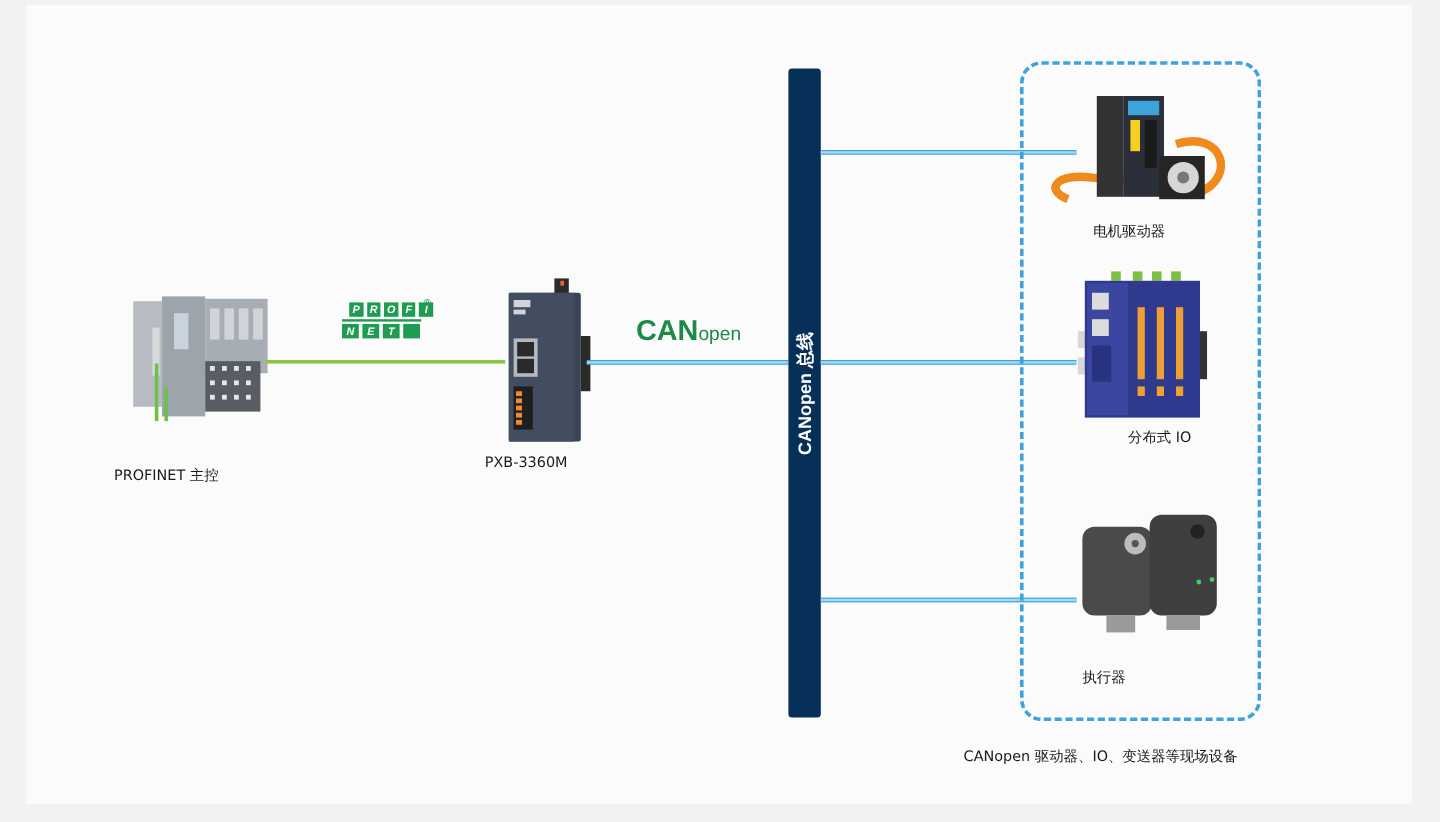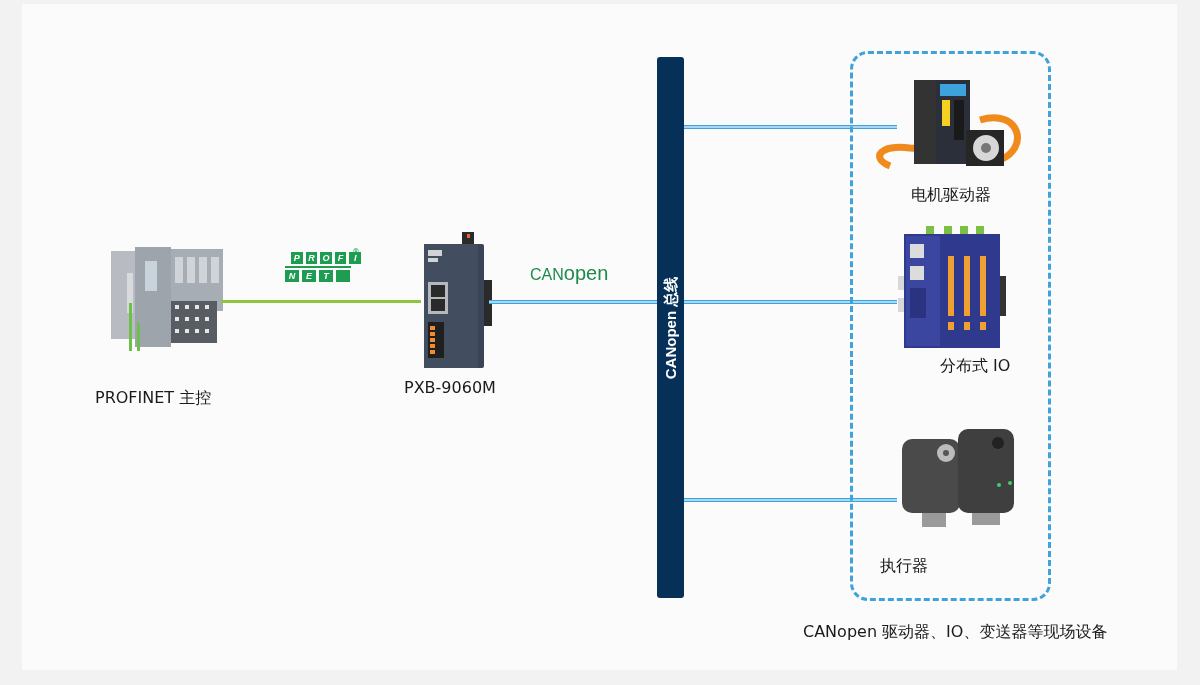--- a/index.html
+++ b/index.html
@@ -1,35 +1,35 @@
 <!DOCTYPE html>
 <html><head>
 <meta charset="utf-8">
 <style>
   html, body { margin:0; padding:0; }
   body { width:1200px; height:685px; background:#f2f2f2; position:relative; overflow:hidden;
          font-family:"DejaVu Sans", "Liberation Sans", sans-serif; color:#1a1a1a; }
   .card { position:absolute; left:22px; top:4px; width:1155px; height:666px; background:#fbfbfb; }
   .abs { position:absolute; }
-  .label { position:absolute; font-size:16px; color:#1a1a1a; white-space:nowrap; }
+  .label { position:absolute; font-size:12px; color:#1a1a1a; white-space:nowrap; }
   .line-green { position:absolute; height:3px; background:#8cc63f; }
   .line-blue { position:absolute; height:4px; background:#3ea3dc; }
   .line-blue::after { content:""; position:absolute; left:0; right:0; top:1px; height:2px; background:#a9d9f2; }
   .bus { position:absolute; left:657px; top:57px; width:27px; height:541px; background:#063057; border-radius:3px; }
   .bus-text { position:absolute; left:50%; top:50%; transform:translate(-50%,-50%) rotate(-90deg);
               color:#fff; font-weight:bold; font-size:15px; white-space:nowrap; font-family:"Liberation Sans", sans-serif; }
   .dashbox { position:absolute; left:850px; top:51px; width:195px; height:544px;
              border:3px dashed #3ea3dc; border-radius:18px; }
   .profi-logo { position:absolute; left:281px; top:252px; width:80px; height:34px; }
   .profi-row { display:flex; gap:3px; }
   .profi-cell { width:13px; height:12px; background:#1e9d52; color:#fff; font-size:9px; font-weight:bold;
                 font-style:italic; text-align:center; line-height:12px; font-family:"Liberation Sans", sans-serif; }
   .canopen-logo { position:absolute; left:530px; top:262px; font-family:"Liberation Sans", sans-serif; color:#1e8a4a; }
-  .canopen-logo .can { font-weight:400; font-size:16px; letter-spacing:0px; }
-  .canopen-logo .open { font-size:20px; font-weight:normal; }
+  .canopen-logo .can { font-weight:700; font-size:24px; letter-spacing:0px; }
+  .canopen-logo .open { font-size:16px; font-weight:normal; }
 </style>
 </head>
 <body>
 
 <div class="card"></div>
 
 <svg class="abs" style="left:107px;top:243px" width="118" height="108">
   <rect x="4" y="8" width="24" height="88" fill="#b8bcc2"></rect>
   <rect x="28" y="4" width="36" height="100" fill="#9ea4ab"></rect>
   <rect x="38" y="18" width="12" height="30" fill="#c9d3dc"></rect>
@@ -92,21 +92,21 @@
   <rect x="8" y="92" width="16" height="36" fill="#1f1f1f"></rect>
   <g fill="#f28a2e">
     <rect x="10" y="96" width="5" height="4"></rect>
       <rect x="10" y="102" width="5" height="4"></rect>
     <rect x="10" y="108" width="5" height="4"></rect>
       <rect x="10" y="114" width="5" height="4"></rect>
       <rect x="10" y="120" width="5" height="4"></rect>
   </g>
   <rect x="64" y="50" width="8" height="46" fill="#2a2a2a"></rect>
 </svg>
-<div class="label" style="left:404px;top:378px">PXB-9060M</div>
+<div class="label" style="left:404px;top:378px">PXB-3360M</div>
 
 <div class="canopen-logo">
   <span class="can">CAN</span><span class="open">open</span>
 </div>
 
 <div class="line-blue" style="left:489px;top:300px;width:168px"></div>
 
 <div class="bus">
   <div class="bus-text">CANopen 总线</div>
 </div>
@@ -161,15 +161,15 @@
   <rect x="4" y="14" width="58" height="74" rx="10" fill="#4a4a4a"></rect>
   <rect x="60" y="4" width="56" height="84" rx="10" fill="#3f3f3f"></rect>
   <circle cx="48" cy="28" r="9" fill="#bcbcbc"></circle>
   <circle cx="48" cy="28" r="3" fill="#555"></circle>
   <circle cx="100" cy="18" r="6" fill="#222"></circle>
   <circle cx="101" cy="60" r="2" fill="#3fd06a"></circle>
   <circle cx="112" cy="58" r="2" fill="#3fd06a"></circle>
   <rect x="24" y="88" width="24" height="14" fill="#9a9a9a"></rect>
   <rect x="74" y="88" width="28" height="12" fill="#9a9a9a"></rect>
 </svg>
-<div class="label" style="left:880px;top:556px">执行器</div>
+<div class="label" style="left:902px;top:556px">执行器</div>
 
 <div class="label" style="left:803px;top:622px">CANopen 驱动器、IO、变送器等现场设备</div>
 
 </body></html>

